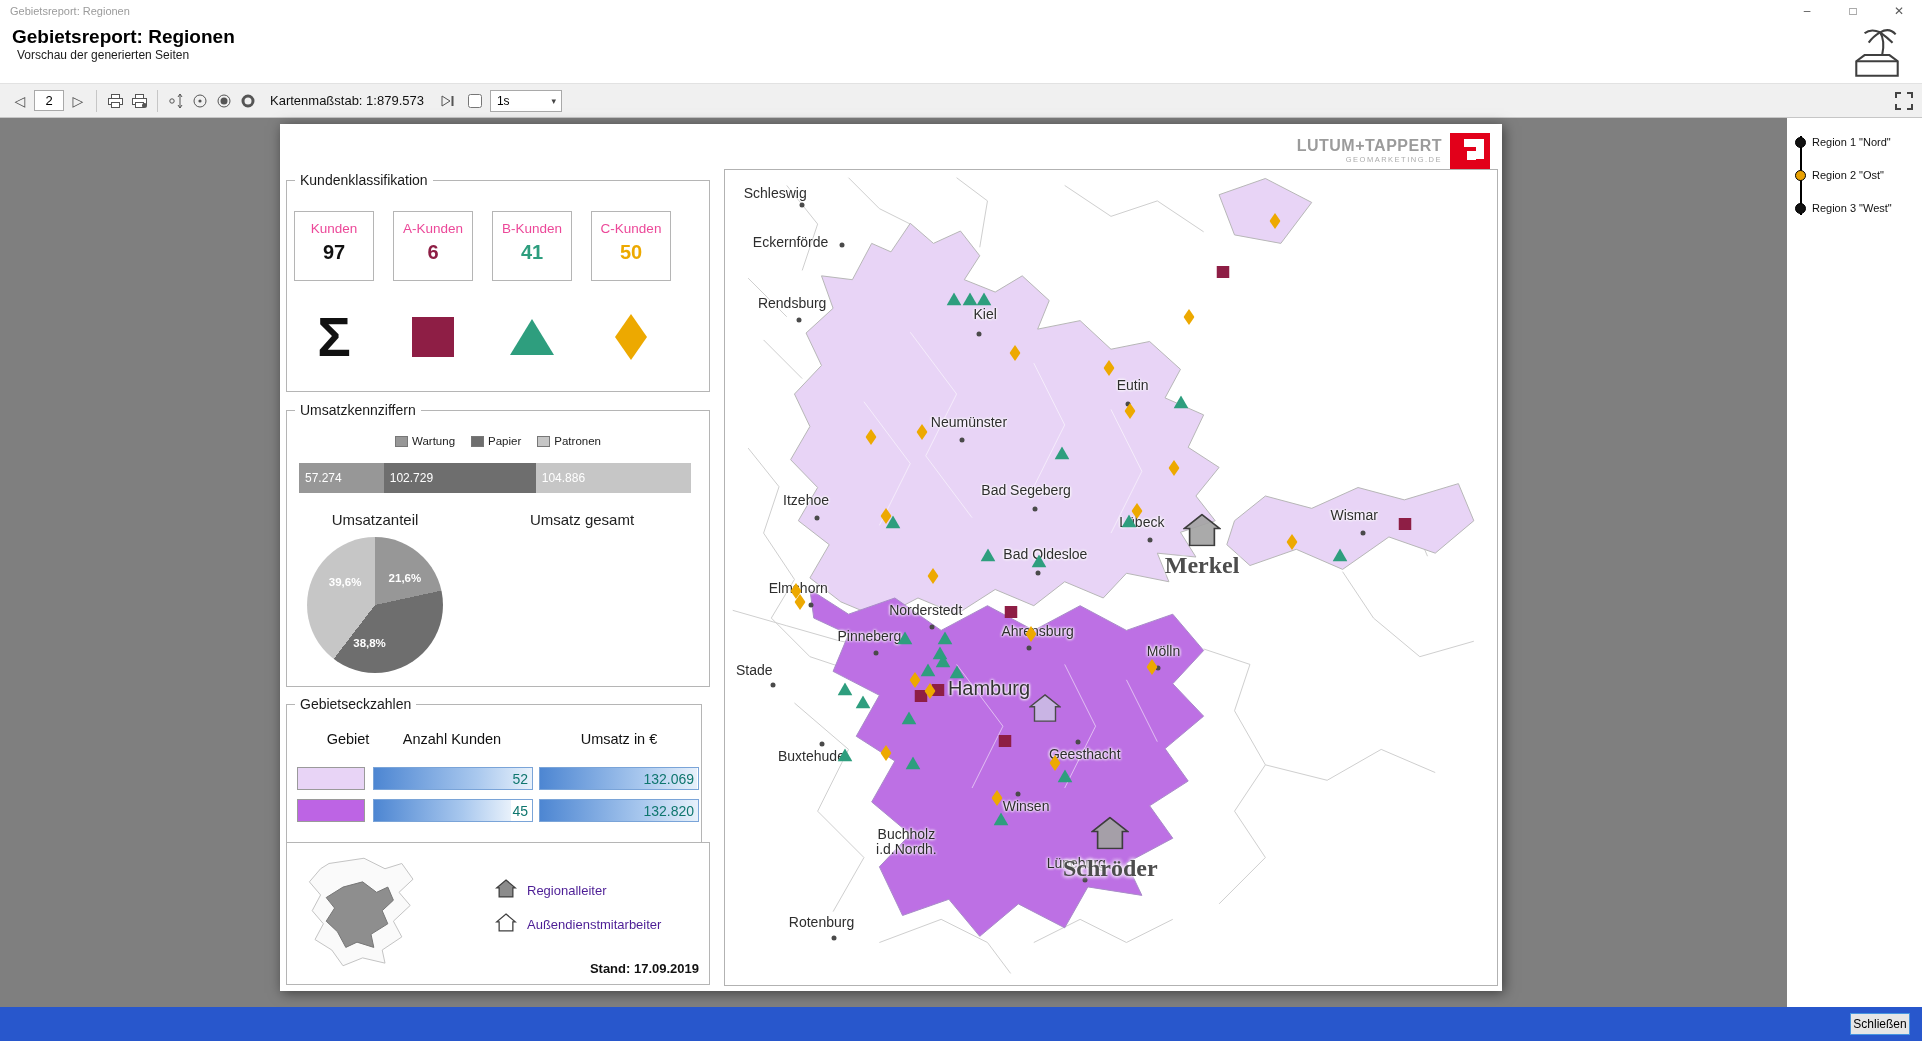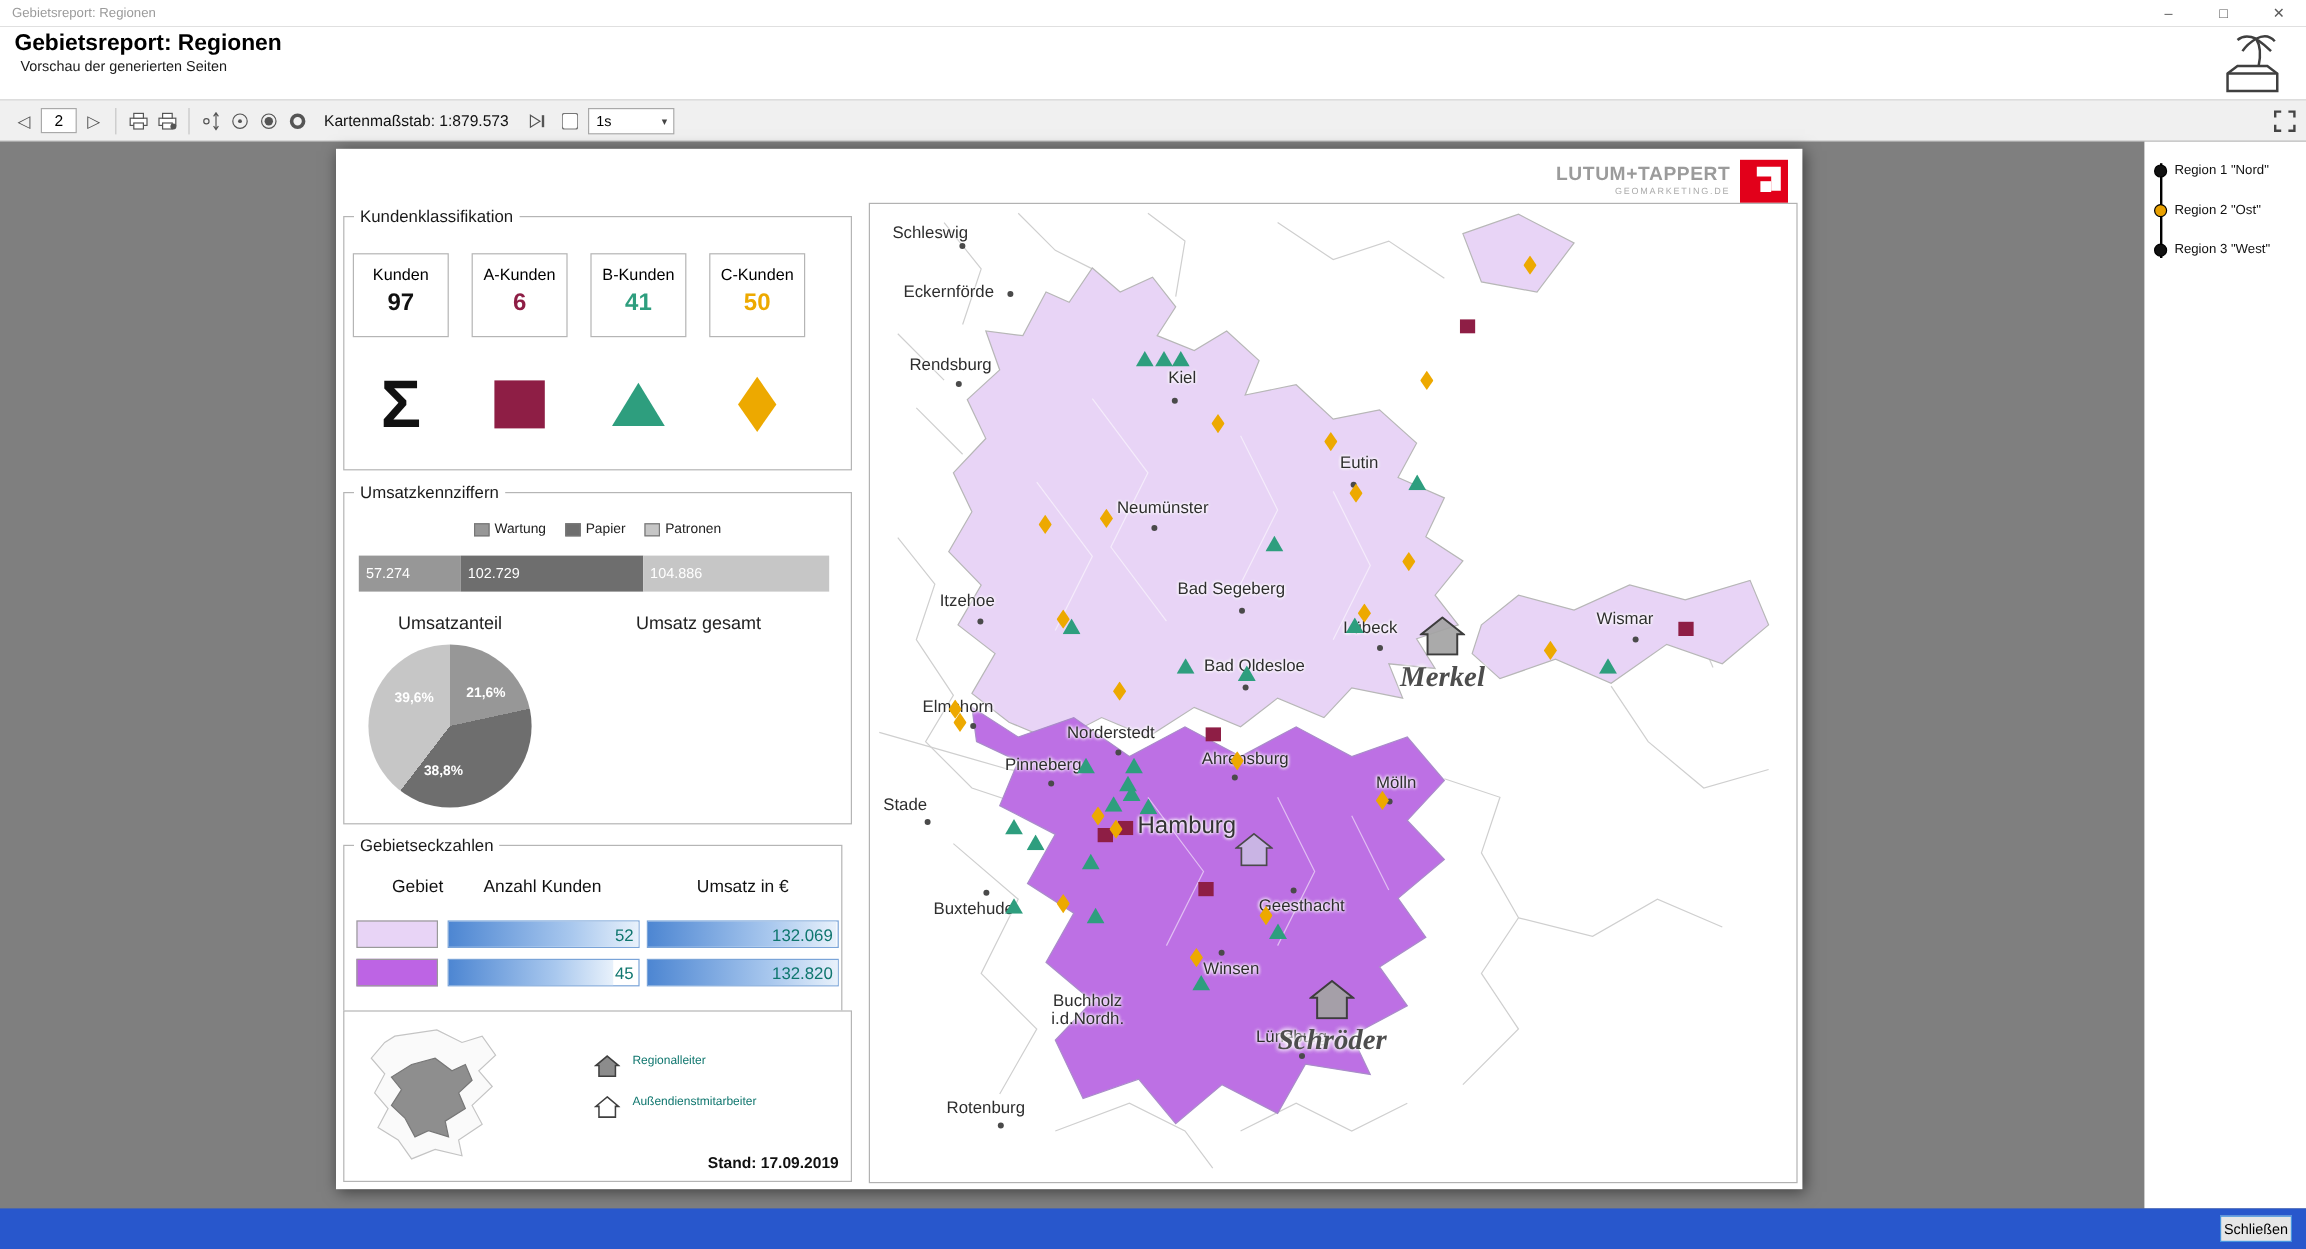--- a/index.html
+++ b/index.html
@@ -40,21 +40,21 @@
   .logo-sub{font-size:7.5px;letter-spacing:1.5px;color:#ababab;display:block;}
   .logo-mark{width:40px;height:40px;}
 
   .box{position:absolute;border:1px solid #b5b5b5;background:#fff;}
   .box-title{position:absolute;top:-9px;left:8px;background:#fff;padding:0 5px;font-size:14px;color:#1a1a1a;}
 
   
   .box-klass{left:6px;top:56px;width:424px;height:212px;}
   .kcards{position:absolute;top:30px;left:0;display:flex;gap:19px;padding-left:7px;}
   .kcard{width:80px;height:70px;border:1px solid #b5b5b5;text-align:center;background:#fff;}
-  .kcard-label{font-size:13.5px;color:#000000;margin-top:9px;}
+  .kcard-label{font-size:13.5px;color:#ec4899;margin-top:9px;}
   .kcard-value{font-size:20px;font-weight:700;margin-top:5px;}
   .ksymbols{position:absolute;top:112px;left:0;display:flex;gap:19px;padding-left:7px;}
   .ksym{width:80px;height:88px;display:flex;align-items:center;justify-content:center;}
   .sym-sigma{font-size:56px;font-weight:700;color:#111;line-height:1;}
   .sq{width:42px;height:40px;}
 
   
   .box-umsatz{left:6px;top:286px;width:424px;height:277px;}
   .ulegend{position:absolute;top:24px;left:0;right:0;display:flex;justify-content:center;gap:16px;}
   .ul-item{display:flex;align-items:center;gap:4px;font-size:11.5px;color:#222;}
@@ -73,33 +73,33 @@
   .grow{position:absolute;left:0;right:0;height:25px;}
   .gswatch{position:absolute;left:10px;width:68px;height:23px;border:1px solid #9a9a9a;}
   .gbar{position:absolute;top:0;height:23px;border:1px solid #7aa4d8;background:#fff;}
   .gbar-fill{position:absolute;left:0;top:0;bottom:0;background:linear-gradient(90deg,#4d86d2,#a9c8ee 65%,#e8f1fb);}
   .gbar-label{position:absolute;right:4px;top:0;bottom:0;display:flex;align-items:center;font-size:14px;color:#0f766e;}
 
   
   .box-legendbox{left:6px;top:718px;width:424px;height:143px;}
   .minimap{position:absolute;left:14px;top:10px;width:140px;height:118px;}
   .lg-items{position:absolute;left:208px;top:36px;display:flex;flex-direction:column;gap:15px;}
-  .lg-item{display:flex;align-items:flex-start;gap:10px;font-size:10px;color:#0f766e;}
+  .lg-item{display:flex;align-items:flex-end;gap:10px;font-size:13px;color:#4c1d95;}
   .stand{position:absolute;right:10px;bottom:8px;font-size:13px;font-weight:700;color:#111;}
 
   
   .mapbox{position:absolute;left:444px;top:45px;width:774px;height:817px;border:1px solid #b2b2b2;background:#fff;overflow:hidden;cursor:default;}
   .map-svg{position:absolute;left:0;top:0;width:100%;height:100%;}
   .map-overlay{position:absolute;left:0;top:0;right:0;bottom:0;}
   .city{position:absolute;transform:translate(-50%,-50%);font-size:14px;color:#2e2e2e;white-space:pre-line;text-align:center;line-height:1.1;text-shadow:0 0 3px #fff,0 0 3px #fff,0 0 3px #fff;}
   .city.big{font-size:20px;color:#333;}
   .cdot{position:absolute;width:5px;height:5px;border-radius:50%;background:#4a4a4a;transform:translate(-50%,-50%);}
   .mk{position:absolute;transform:translate(-50%,-50%);line-height:0;}
   .leader-house{position:absolute;transform:translate(-50%,-50%);line-height:0;}
-  .leader-name{position:absolute;transform:translate(-50%,-50%);font-family:"Liberation Serif",serif;font-style:italic;font-weight:700;font-size:24px;color:#4d4d4d;white-space:nowrap;text-shadow:0 0 4px #fff,0 0 4px #fff,0 0 4px #fff;}
+  .leader-name{position:absolute;transform:translate(-50%,-50%);font-family:"Liberation Serif",serif;font-weight:700;font-size:24px;color:#4d4d4d;white-space:nowrap;text-shadow:0 0 4px #fff,0 0 4px #fff,0 0 4px #fff;}
 
   
   .right-panel{position:absolute;right:0;top:118px;width:135px;bottom:34px;background:#fff;}
   .rp-line{position:absolute;left:13px;top:18px;width:2px;height:79px;background:#000;}
   .rp-item{position:absolute;left:8px;display:flex;align-items:center;gap:6px;cursor:pointer;}
   .rp-pin{width:11px;height:11px;border-radius:50%;border:1px solid #000;flex:0 0 auto;}
   .rp-label{font-size:11px;color:#111;white-space:nowrap;}
 
   
   .bottom-bar{position:absolute;left:0;right:0;bottom:0;height:34px;background:#2857cc;}

